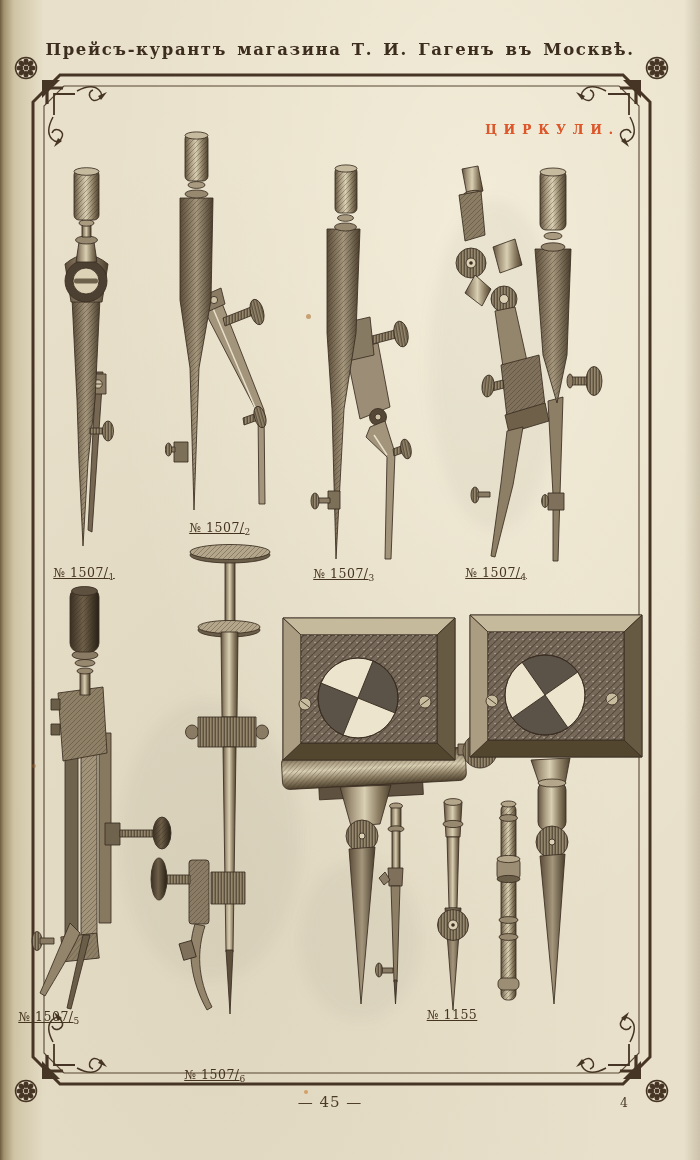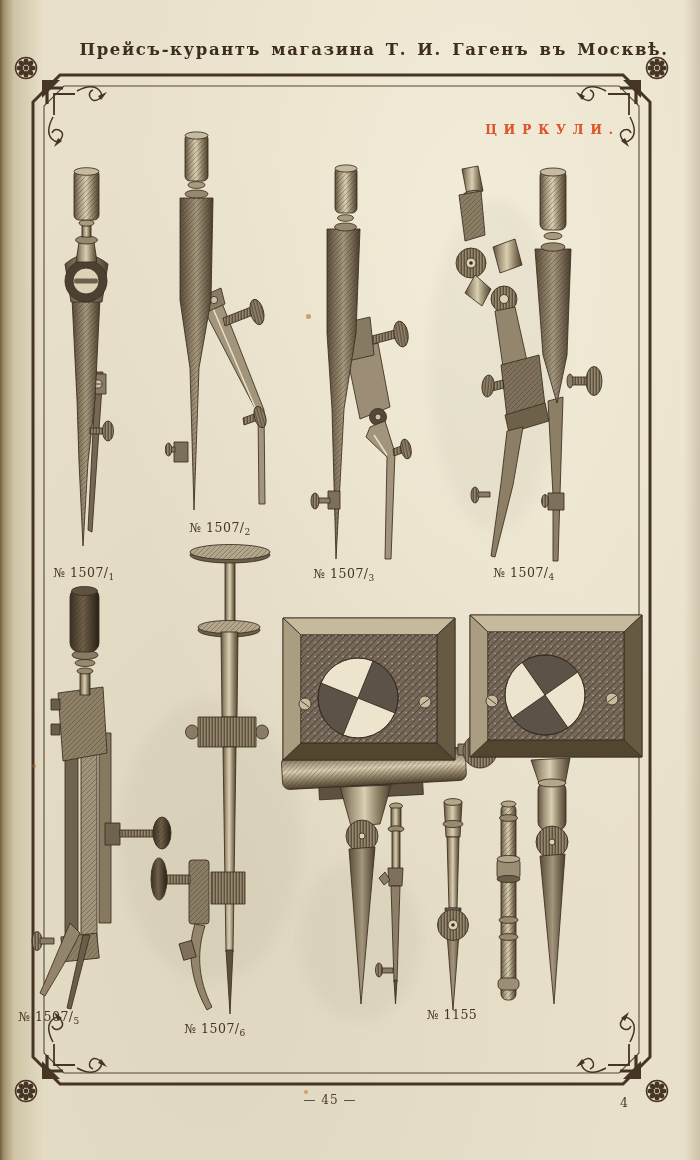--- a/index.html
+++ b/index.html
@@ -9,34 +9,34 @@
     background:
       radial-gradient(ellipse at 68% 22%, rgba(255,250,233,.45), rgba(255,250,233,0) 55%),
       radial-gradient(ellipse at 30% 80%, rgba(120,100,66,.08), rgba(120,100,66,0) 60%),
       #e8e0ca;
   }
   .gutter-shadow{position:absolute;left:0;top:0;bottom:0;width:46px;
     background:linear-gradient(90deg,#6e5d40 0px,#a3936f 4px,#cfc4a5 14px,rgba(232,224,202,0) 44px);}
   .edge-shade{position:absolute;right:0;top:0;bottom:0;width:16px;
     background:linear-gradient(270deg,rgba(110,90,60,.22),rgba(110,90,60,0));}
   .header{position:absolute;left:40px;width:600px;top:40px;text-align:center;
-    font-weight:bold;font-size:16.5px;letter-spacing:1.6px;word-spacing:3px;color:#3c2d1e;margin-left:34px;}
+    font-weight:bold;font-size:16.5px;letter-spacing:1.6px;word-spacing:3px;color:#3c2d1e;}
   .title{position:absolute;left:30px;width:590px;top:123px;text-align:right;
     font-weight:bold;font-size:12px;letter-spacing:7px;color:#df5628;
     text-shadow:0 0 .5px rgba(180,55,20,.55);}
   .frame,.fig{position:absolute;}
   .frame{left:0;top:0;pointer-events:none;}
   .fig *{stroke:#3a2d21;stroke-width:.85;stroke-linejoin:round;}
   .fig .ns{stroke:none !important;}
   .fig .gapline{stroke:#e8e0ca !important;stroke-width:1.5 !important;}
   .fig-label{position:absolute;transform:translateX(-50%);font-size:12.5px;color:#45341f;
-    letter-spacing:.5px;white-space:nowrap;}
+    letter-spacing:.5px;white-space:nowrap;text-decoration:underline;}
   .fig-label .sub{font-size:9px;vertical-align:-3px;}
   .pagenum{position:absolute;left:40px;width:580px;top:1093px;text-align:center;
-    font-size:12px;letter-spacing:1px;color:#4a3a28;}
+    font-size:15px;letter-spacing:1px;color:#4a3a28;}
   .sheetnum{position:absolute;left:620px;top:1095px;font-size:12.5px;color:#4a3a28;}
   .blob{position:absolute;border-radius:50%;background:rgba(105,100,92,.06);filter:blur(7px);}
   .fox{position:absolute;border-radius:50%;}
 </style>
 </head>
 <body>
 
 <div class="page">
 
   <svg width="0" height="0" style="position:absolute" aria-hidden="true">
@@ -436,23 +436,23 @@
         <path d="M267,83 L267,43 A40,40 0 0 1 307,83 Z"></path>
         <path d="M267,83 L267,123 A40,40 0 0 1 227,83 Z"></path>
       </g>
       <circle cx="267" cy="83" r="40" fill="none" stroke-width="2.2"></circle>
     </g>
   </svg>
 
   <div class="fig-label" style="left:84px;top:565px"><span>№ 1507/</span><span class="sub">1</span></div>
   <div class="fig-label" style="left:220px;top:520px"><span>№ 1507/</span><span class="sub">2</span></div>
   <div class="fig-label" style="left:344px;top:566px"><span>№ 1507/</span><span class="sub">3</span></div>
-  <div class="fig-label" style="left:524px;top:565px"><span>№ 1507/</span><span class="sub">4</span></div>
+  <div class="fig-label" style="left:496px;top:565px"><span>№ 1507/</span><span class="sub">4</span></div>
   <div class="fig-label" style="left:49px;top:1009px"><span>№ 1507/</span><span class="sub">5</span></div>
-  <div class="fig-label" style="left:215px;top:1021px"><span>№ 1507/</span><span class="sub">6</span></div>
+  <div class="fig-label" style="left:215px;top:1067px"><span>№ 1507/</span><span class="sub">6</span></div>
   <div class="fig-label" style="left:452px;top:1007px"><span>№ 1155</span><span class="sub"></span></div>
 
   <div class="fox" style="left:306px;top:314px;width:5px;height:5px;background:rgba(170,105,40,.55)"></div>
   <div class="fox" style="left:32px;top:764px;width:4px;height:4px;background:rgba(160,100,45,.45)"></div>
   <div class="fox" style="left:304px;top:1090px;width:4px;height:4px;background:rgba(200,120,40,.6)"></div>
 
   <div class="pagenum">— 45 —</div>
   <div class="sheetnum">4</div>
 
 </div>

